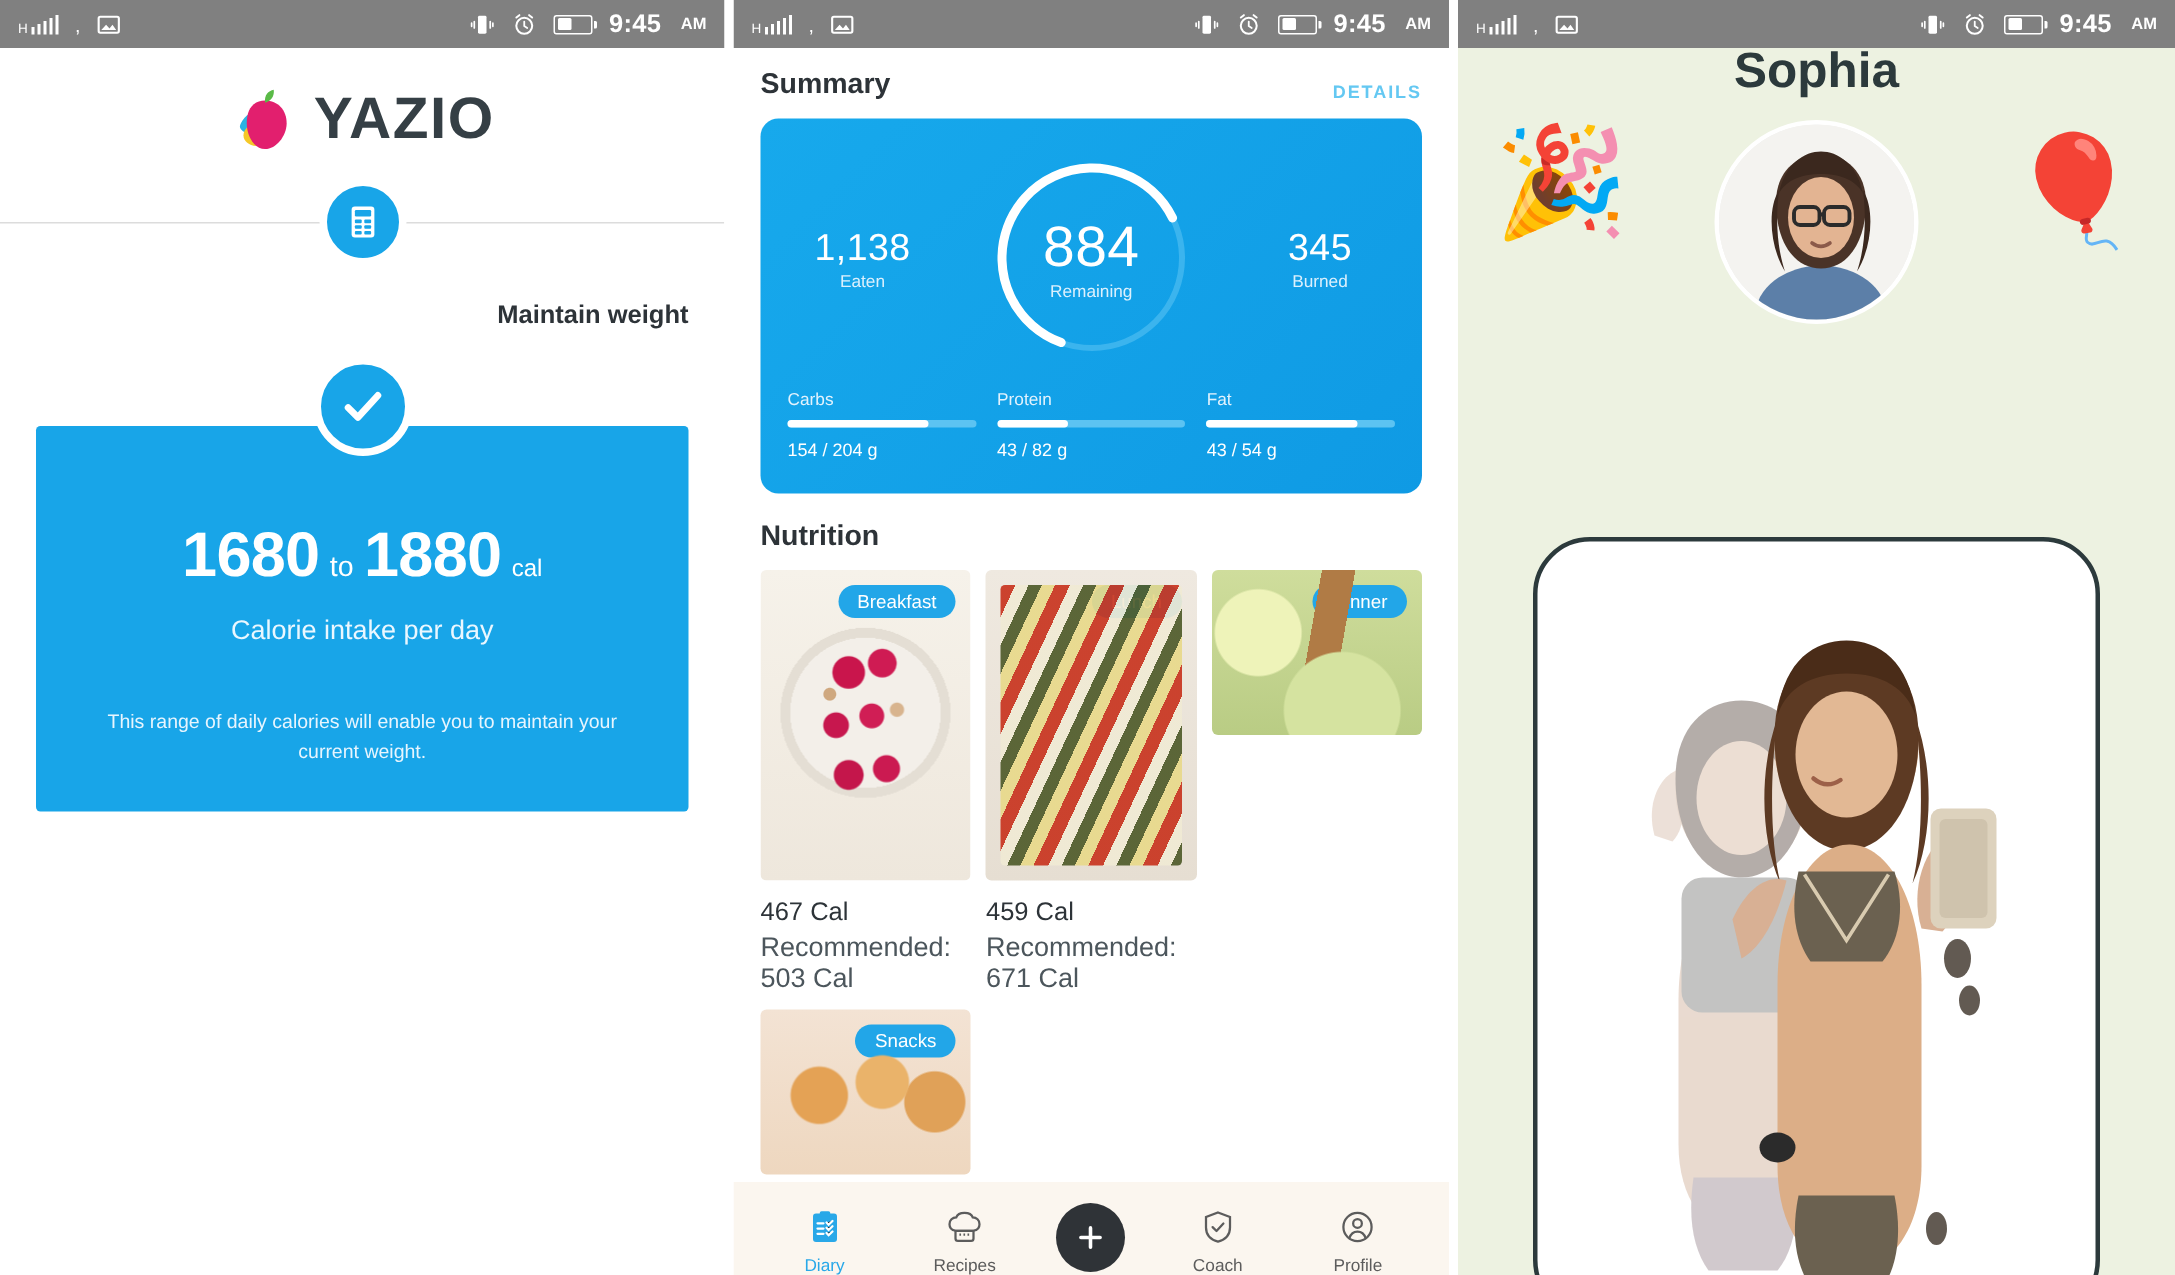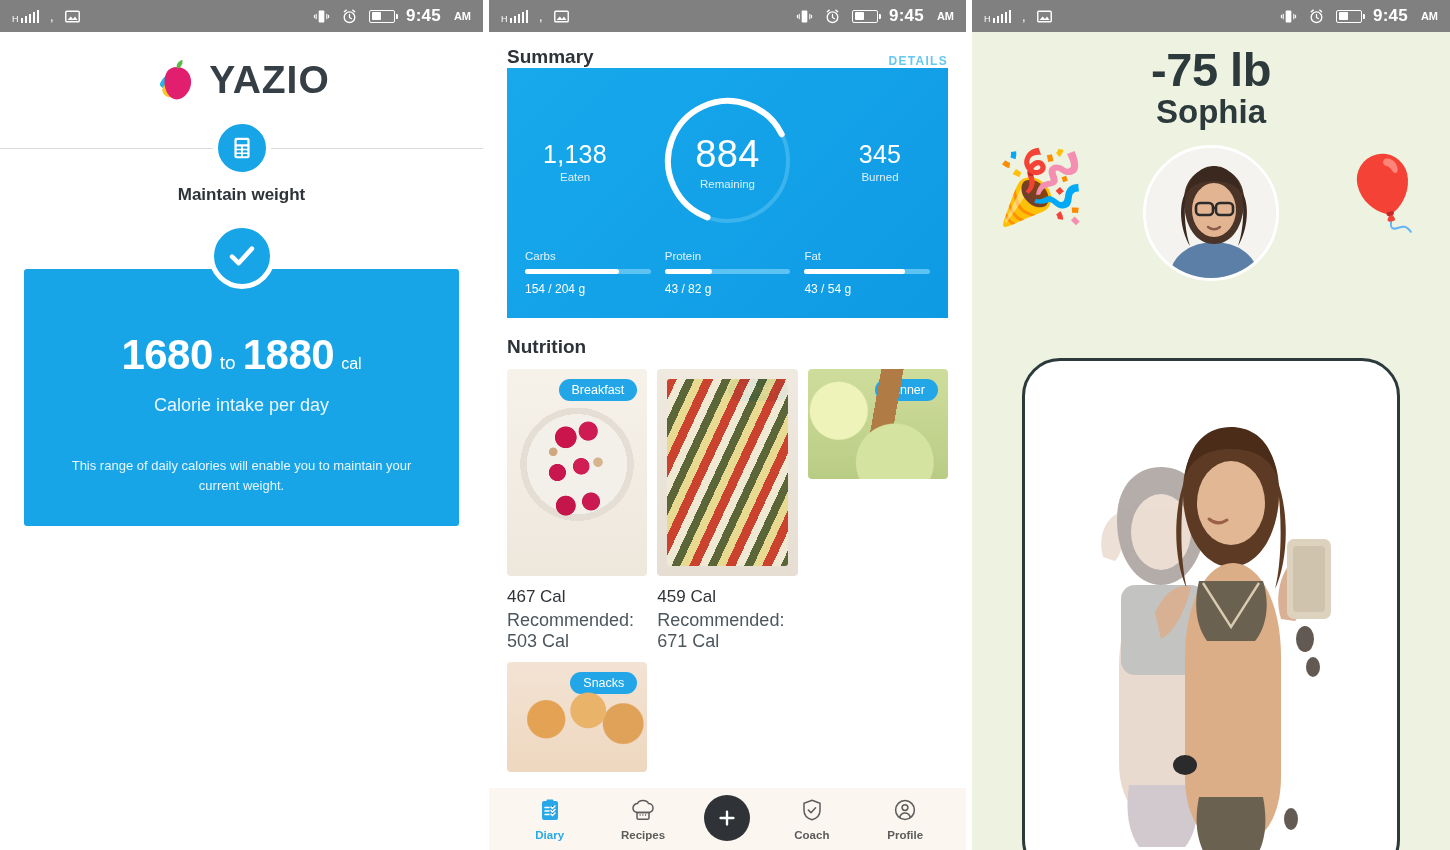--- a/index.html
+++ b/index.html
@@ -43,22 +43,22 @@
   .p1-head { text-align:center; font-size:25px; font-weight:bold; color:#2d3338;
              margin-top:57px; letter-spacing:.2px; }
 
   .divider-wrap { position:relative; height:70px; margin-top:10px; }
   .divider-line { position:absolute; top:50%; left:-24px; right:-24px; height:1px;
                   background:#dcdcdc; }
   .round-icon { position:absolute; left:50%; top:50%; transform:translate(-50%,-50%);
                 width:58px; height:58px; border-radius:50%; background:#18a5e8;
                 display:flex; align-items:center; justify-content:center;
                 border:5px solid #fff; }
-  .p1-sub { text-align:center; font-size:17px; font-weight:bold; color:#2d3338;
-            margin-top:2px; }
+  .p1-sub { text-align:right; font-size:17px; font-weight:bold; color:#2d3338;
+            margin-top:17px; }
 
   .check-wrap { position:relative; height:46px; margin-top:18px; z-index:5; }
   .check-circle { position:absolute; left:50%; top:0; transform:translateX(-50%);
                   width:66px; height:66px; border-radius:50%; background:#18a5e8;
                   border:5px solid #fff; display:flex; align-items:center;
                   justify-content:center; }
 
   .blue-card { background:#18a5e8; border-radius:3px; padding:62px 20px 30px;
                text-align:center; color:#fff; }
   .cal-line { display:flex; align-items:baseline; justify-content:center; gap:7px; }
@@ -68,22 +68,22 @@
   .cal-label { font-size:18px; margin-top:16px; color:#eaf7ff; }
   .cal-desc { font-size:13px; line-height:1.55; margin-top:40px; color:#e7f5fe;
               padding:0 6px; }
 
   
   .p2-body { padding:14px 18px 0; }
   .sec-head { display:flex; align-items:flex-end; justify-content:space-between; }
   .sec-title { font-size:19px; font-weight:bold; color:#2d3338; }
   .details-link { font-size:12px; font-weight:bold; color:#64c8f2; letter-spacing:1.3px; }
 
-  .summary-card { background:linear-gradient(135deg,#17a9ec,#0f9ae4);
-                  border-radius:0; padding:18px 16px 22px; color:#fff; position:relative; }
+  .summary-card { margin-top:11px; background:linear-gradient(135deg,#17a9ec,#0f9ae4);
+                  border-radius:12px; padding:18px 16px 22px; color:#fff; position:relative; }
   .ring-row { display:flex; align-items:center; justify-content:space-between;
               padding:0 6px; min-height:130px; }
   .ring-stat { text-align:center; width:92px; }
   .ring-num { font-size:25px; font-weight:300; letter-spacing:.3px; }
   .ring-lbl { font-size:11.5px; color:#dcf0fd; margin-top:2px; }
   .ring-center { position:relative; width:150px; height:150px; display:flex;
                  align-items:center; justify-content:center; }
   .ring-center svg { position:absolute; inset:0; }
   .ring-mid { text-align:center; position:relative; z-index:2; }
   .ring-mid .ring-num { font-size:38px; }
@@ -129,22 +129,22 @@
                  radial-gradient(circle at 62% 85%,#d5e3a0 0 30%,transparent 31%),
                  linear-gradient(100deg,transparent 46%,#b07b45 46% 60%,transparent 60%);}
   .food-snack { background:linear-gradient(#f3e3d4,#eed7bf); }
   .food-snack::after{content:"";position:absolute;inset:0;
       background:radial-gradient(circle at 28% 52%,#e4a255 0 16%,transparent 17%),
                  radial-gradient(circle at 58% 44%,#eab36a 0 17%,transparent 18%),
                  radial-gradient(circle at 83% 56%,#e0a158 0 15%,transparent 16%);}
 
   
   .bottom-nav { position:absolute; left:0; right:0; bottom:0; height:62px;
-                background:rgba(250,244,236,.82); display:flex; align-items:center;
-                justify-content:space-around; padding:0 14px; z-index:20;font-weight:bold; }
+                background:rgba(250,244,236,.82); display:flex; align-items:flex-end;
+                justify-content:space-around; padding:0 14px; z-index:20; }
   .nav-item { display:flex; flex-direction:column; align-items:center; gap:3px; width:64px; }
   .nav-lbl { font-size:11.5px; color:#5c5c5c; }
   .nav-item.active .nav-lbl { color:#29a8e8; }
   .fab { width:46px; height:46px; border-radius:50%; background:#2f3337;
          display:flex; align-items:center; justify-content:center; margin-bottom:2px; }
 
   
   .p3-body { text-align:center; }
   .p3-weight { font-size:47px; font-weight:bold; color:#2c3a3c; margin-top:10px;
                letter-spacing:-.5px; }
@@ -454,21 +454,20 @@
         </svg>
         <span class="battery">
             <span></span>
           </span>
         <span class="sb-time">9:45</span>
         <span class="sb-ampm">AM</span>
       </div>
     </div>
 
     <div class="p3-body">
-      <div class="p3-weight">-75 lb</div>
       <div class="p3-name">Sophia</div>
 
       <div class="p3-mid">
         <span class="emoji left">🎉</span>
         <div class="avatar">
           <svg viewBox="0 0 136 136" width="136" height="136">
             <rect width="136" height="136" fill="#f4f3f0"></rect>
             <ellipse cx="68" cy="128" rx="44" ry="34" fill="#5c7fa8"></ellipse>
             <path d="M38 52c0-20 13-32 30-32s30 12 30 32c0 26-12 44-30 44S38 78 38 52z" fill="#4a3327"></path>
             <ellipse cx="68" cy="62" rx="22" ry="27" fill="#e3b492"></ellipse>

